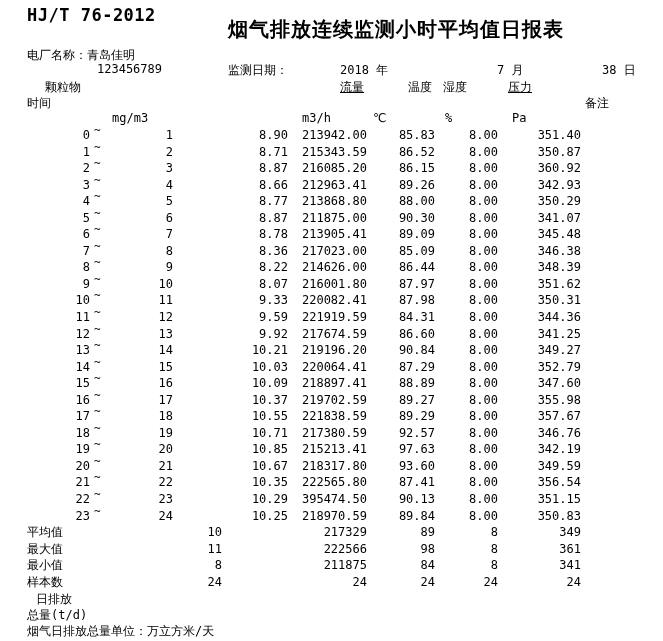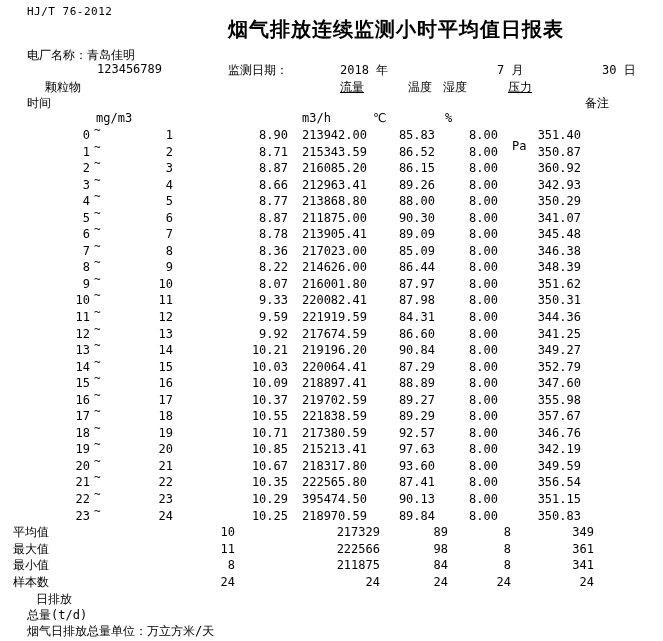--- a/index.html
+++ b/index.html
@@ -2,54 +2,54 @@
 <html><head>
 <meta charset="utf-8">
 <style>
   html,body{margin:0;padding:0;background:#fff;}
   .page{
     position:relative;width:663px;height:641px;background:#ffffff;color:#000;
     font-family:"DejaVu Sans Mono","DejaVu Sans","Liberation Sans",sans-serif;
     font-size:12px;overflow:hidden;
   }
   .abs{position:absolute;white-space:nowrap;}
-  .standard{left:27px;top:5px;font-size:11px;font-weight:normal;letter-spacing:0.5px;}
+  .standard{left:27px;top:5px;font-size:17px;font-weight:bold;letter-spacing:0.5px;}
   .title{left:228px;top:16px;font-size:20px;font-weight:bold;letter-spacing:1px;}
   .plant{left:27px;top:47px;}
   .tick{left:27px;top:56px;}
   .code{left:97px;top:62px;}
   .date-label{left:228px;top:62px;}
   .date-year{left:340px;top:62px;}
   .date-month{left:497px;top:62px;}
   .date-day{left:602px;top:62px;}
   .pollutant{left:45px;top:79px;}
   .col-flow{left:340px;top:79px;text-decoration:underline;}
   .col-temp{left:408px;top:79px;}
   .col-hum{left:443px;top:79px;}
   .col-pres{left:508px;top:79px;text-decoration:underline;}
   .col-time{left:27px;top:95px;}
   .col-remark{left:585px;top:95px;}
-  .unit-dust{left:96px;top:111px;}
+  .unit-dust{left:112px;top:111px;}
   .unit-flow{left:302px;top:111px;}
   .unit-temp{left:373px;top:111px;}
   .unit-hum{left:445px;top:111px;}
-  .unit-pres{left:512px;top:111px;margin-top:28px;}
+  .unit-pres{left:512px;top:111px;}
   .tbody{position:absolute;left:0;top:127px;width:663px;}
   .tsummary{position:absolute;left:0;top:524px;width:663px;}
   .row{display:flex;height:16.56px;line-height:16.56px;}
   .c{display:block;text-align:right;box-sizing:border-box;white-space:nowrap;}
   .c-start{width:90px;}
   .c-tilde{width:20px;text-align:left;padding-left:4px;position:relative;top:-4px;font-size:11px;}
   .c-end{width:63px;}
   .c-dust{width:115px;}
   .c-flow{width:79px;}
   .c-temp{width:68px;}
   .c-hum{width:63px;text-align:right;}
   .c-pres{width:83px;}
-  .s-label{width:130px;text-align:left;margin-left:13px;}
+  .s-label{width:130px;text-align:left;padding-left:27px;}
   .s-dust{width:92px;}
   .s-flow{width:145px;}
   .s-temp{width:68px;}
   .s-hum{width:63px;}
   .s-pres{width:83px;}
   .foot1{left:27px;top:591px;margin-left:9px;}
   .foot2{left:27px;top:607px;}
   .foot3{left:27px;top:623px;}
 </style>
 </head>
@@ -59,21 +59,21 @@
   <div class="abs standard">HJ/T 76-2012</div>
   <div class="abs title">烟气排放连续监测小时平均值日报表</div>
 
   <div class="abs plant">电厂名称：青岛佳明</div>
   <div class="abs tick">`</div>
   <div class="abs code">123456789</div>
 
   <div class="abs date-label">监测日期：</div>
   <div class="abs date-year">2018 年</div>
   <div class="abs date-month">7 月</div>
-  <div class="abs date-day">30 日</div>
+  <div class="abs date-day">38 日</div>
 
   <div class="abs pollutant">颗粒物</div>
   <div class="abs col-flow">流量</div>
   <div class="abs col-temp">温度</div>
   <div class="abs col-hum">湿度</div>
   <div class="abs col-pres">压力</div>
   <div class="abs col-time">时间</div>
   <div class="abs col-remark">备注</div>
 
   <div class="abs unit-dust">mg/m3</div>

